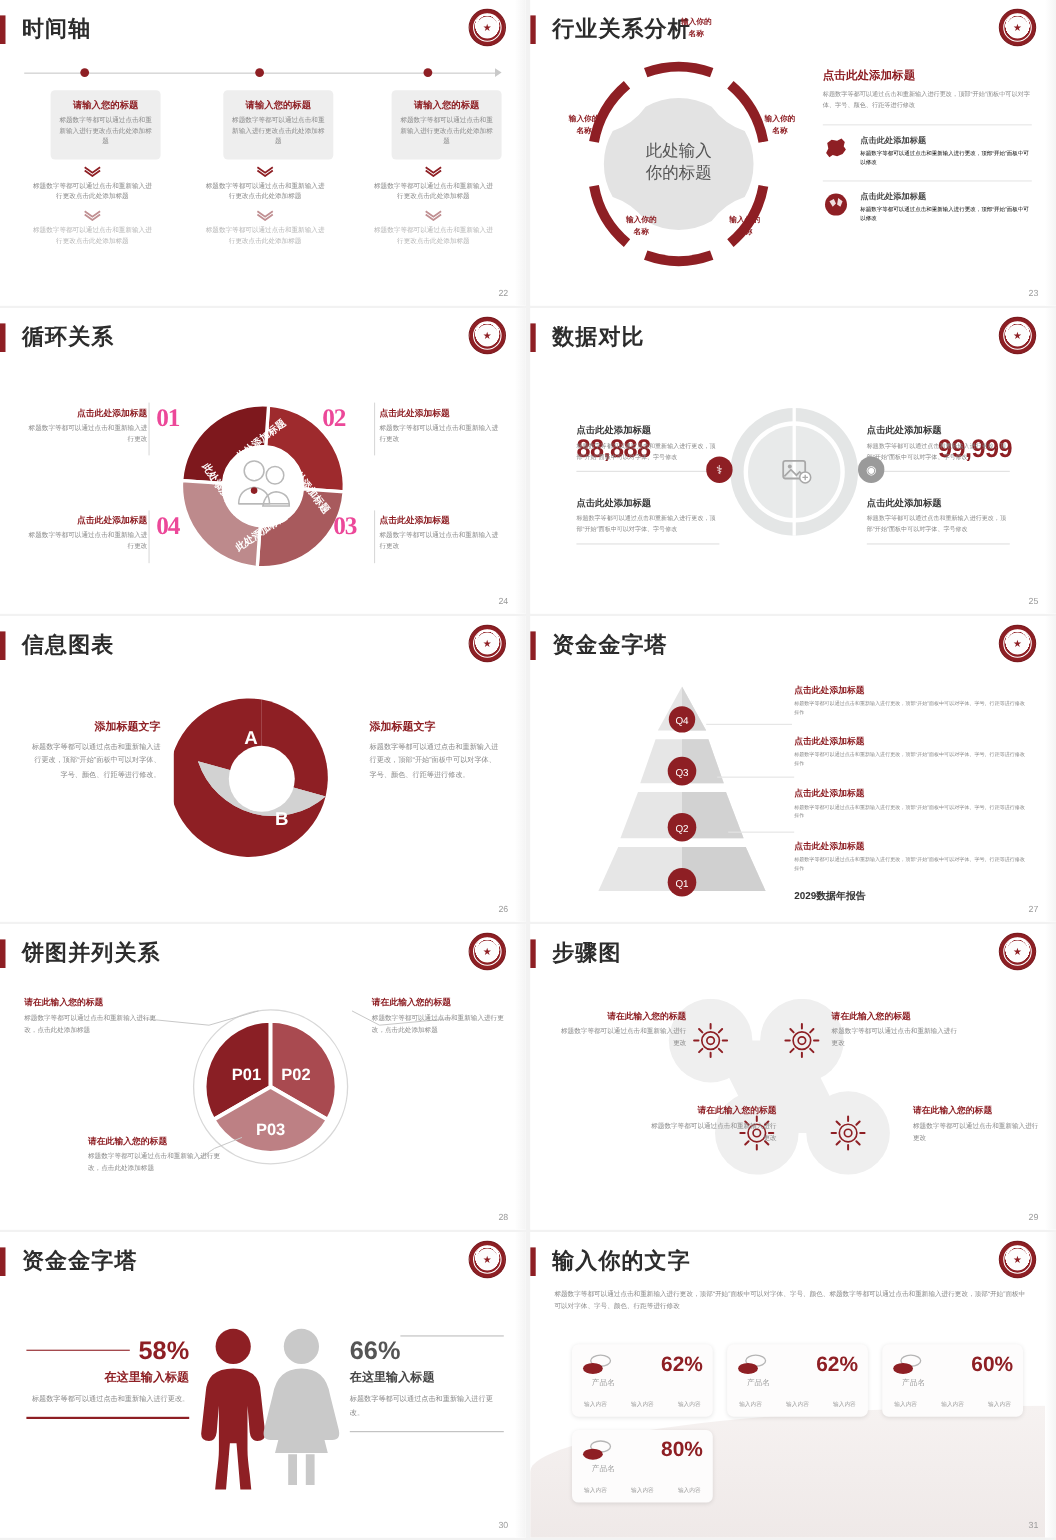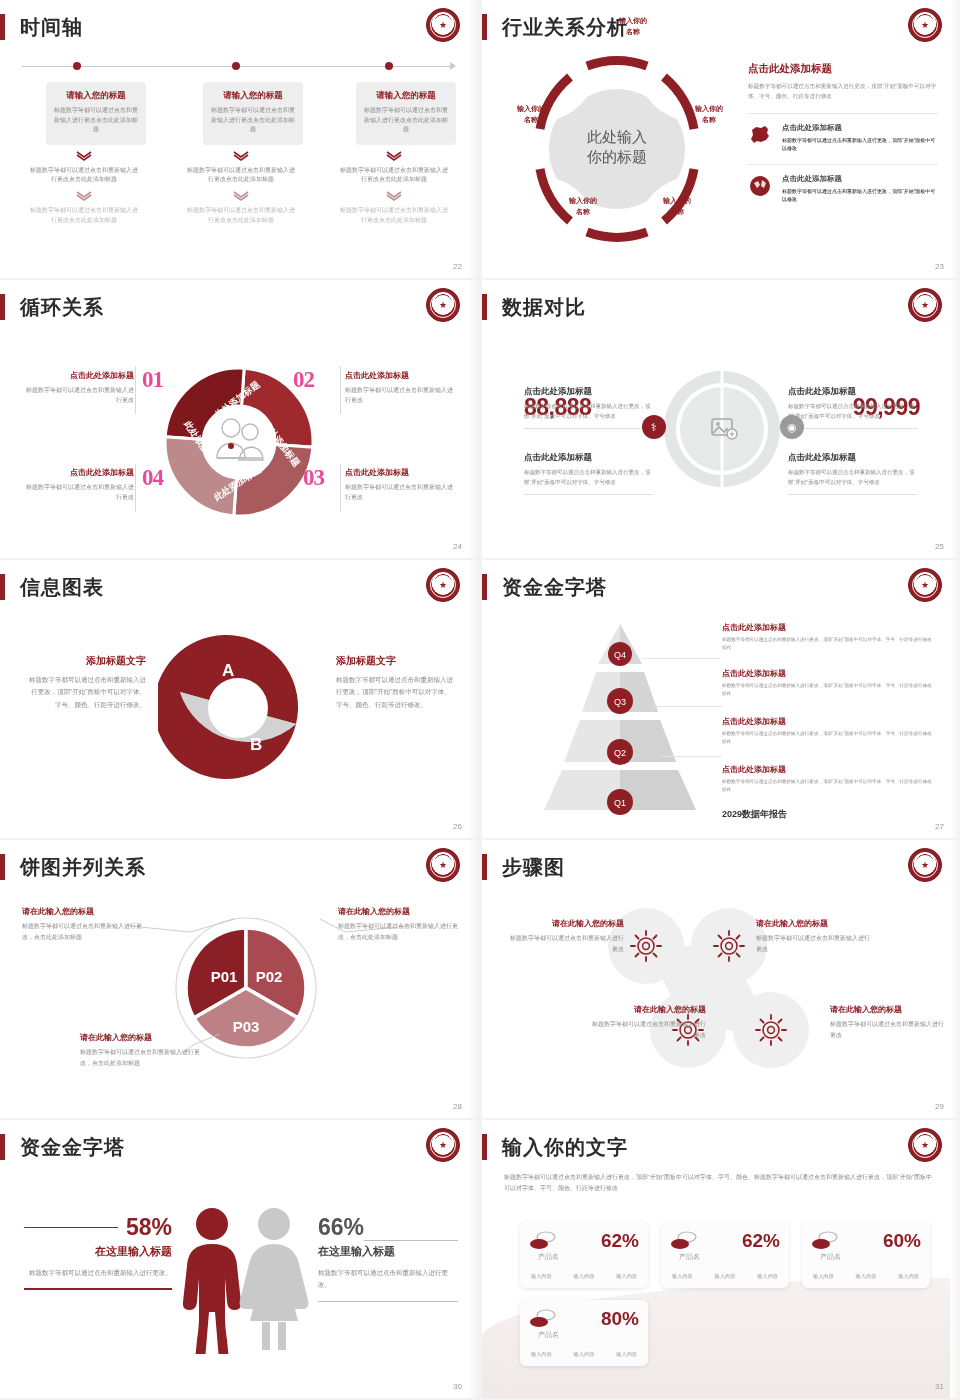--- a/index.html
+++ b/index.html
@@ -568,21 +568,21 @@
       <div style="display:flex;align-items:center;gap:8px;justify-content:flex-end">
         <div style="flex:1;height:1px;background:#8e1f24"></div>
         <span class="gd-pct" style="color:#8e1f24">58%</span>
       </div>
       <div class="gd-sub" style="color:#8e1f24">在这里输入标题</div>
       <div class="gd-d">标题数字等都可以通过点击和重新输入进行更改。</div>
       <div style="height:1.5px;background:#8e1f24;margin-top:9px"></div>
     </div>
 
     <div class="gd-side" style="left:318px;top:94px;width:140px">
-      <div style="display:flex;align-items:flex-end;gap:0">
+      <div style="display:flex;align-items:flex-start;gap:0">
         <span class="gd-pct" style="color:#555">66%</span>
         <div style="flex:1;height:1px;background:#bdbdbd"></div>
       </div>
       <div class="gd-sub" style="color:#444">在这里输入标题</div>
       <div class="gd-d">标题数字等都可以通过点击和重新输入进行更改。</div>
       <div style="height:1.5px;background:#bdbdbd;margin-top:9px"></div>
     </div>
 
     <div class="pgnum">30</div>
   </div>

